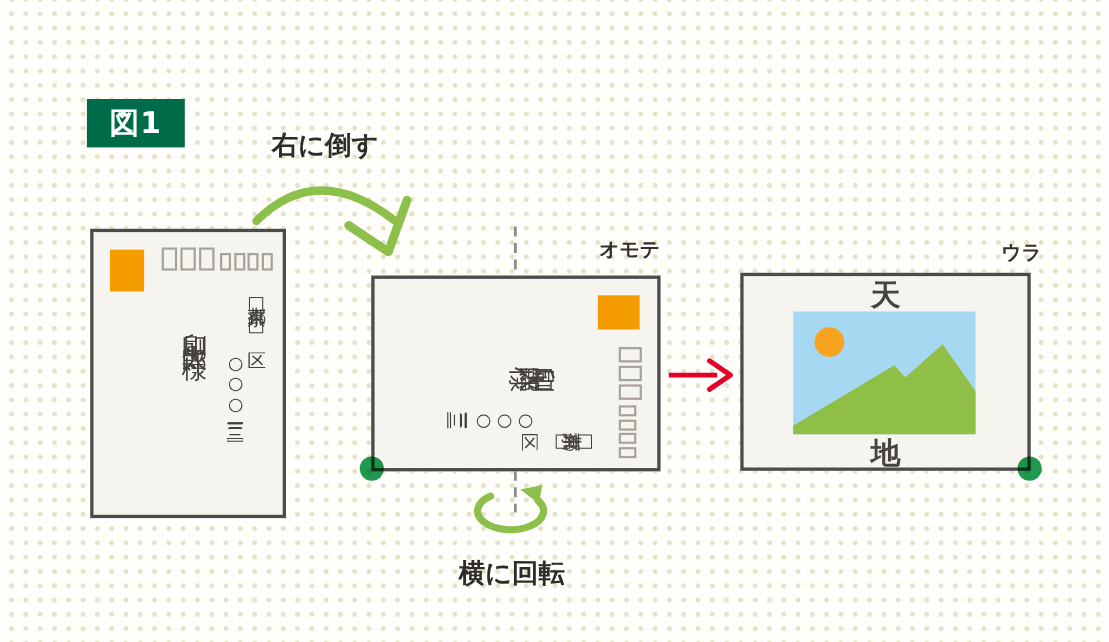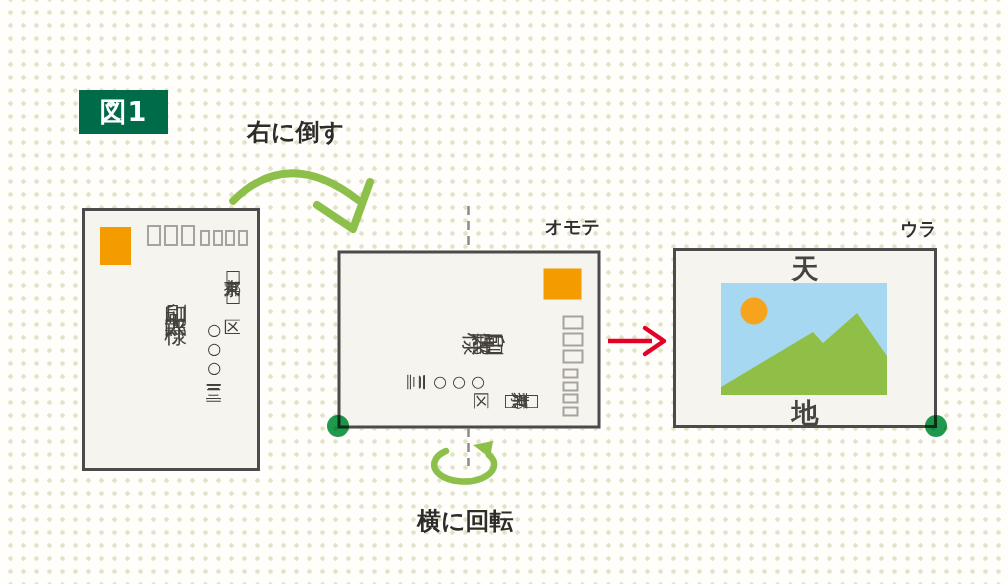--- a/index.html
+++ b/index.html
@@ -21,21 +21,21 @@
     background:#006b49;color:#ffffff;
     display:flex;align-items:center;justify-content:center;
     font-size:27px;font-weight:bold;letter-spacing:1px;
   }
   
   .anno{font-size:24px;font-weight:600;color:#2f2b29;white-space:nowrap;}
   .anno.tilt{left:247px;top:116px;}
   .anno.rotate{left:417px;top:505px;}
   .side-label{font-size:18px;font-weight:600;color:#332d2b;white-space:nowrap;margin-left:20px;}
   .side-label.front{top:215px;right:408px;}
-  .side-label.back{top:217px;right:71px;}
+  .side-label.back{top:217px;right:61px;}
   
   .postcard-p{
     position:absolute;width:178px;height:263px;
     background:#f6f4ee;border:3px solid #4b4b4b;box-sizing:border-box;
   }
   .pos1{left:82px;top:208px;}
   .card2-wrap{left:337px;top:250px;width:263px;height:178px;}
   .card2-wrap .postcard-p{left:42.5px;top:-42.5px;transform:rotate(90deg);}
   .stamp{position:absolute;left:15px;top:16px;width:31px;height:38px;background:#f49b00;}
   .pboxes{position:absolute;left:62px;top:14px;display:flex;align-items:flex-end;}

